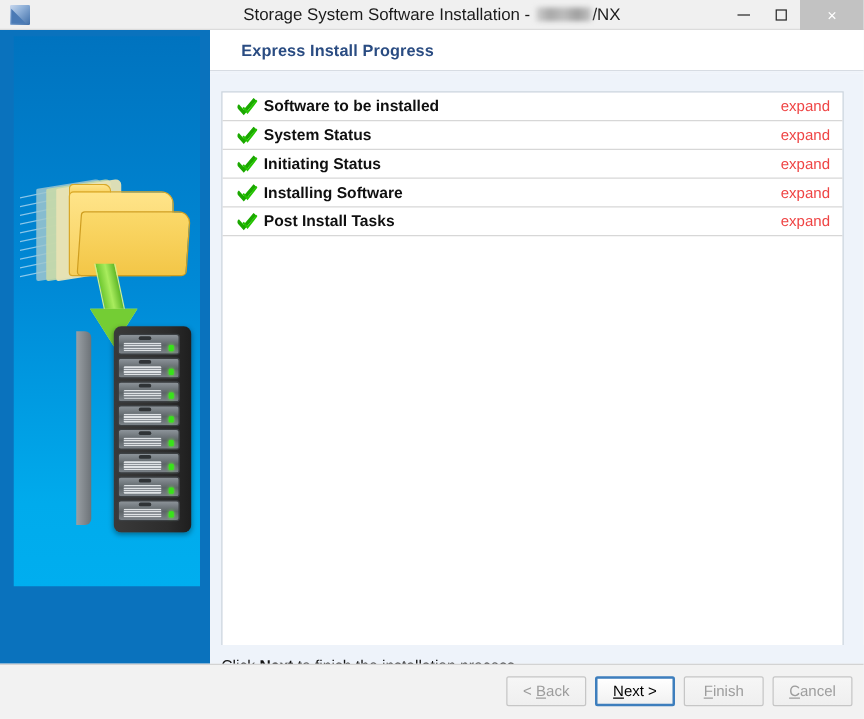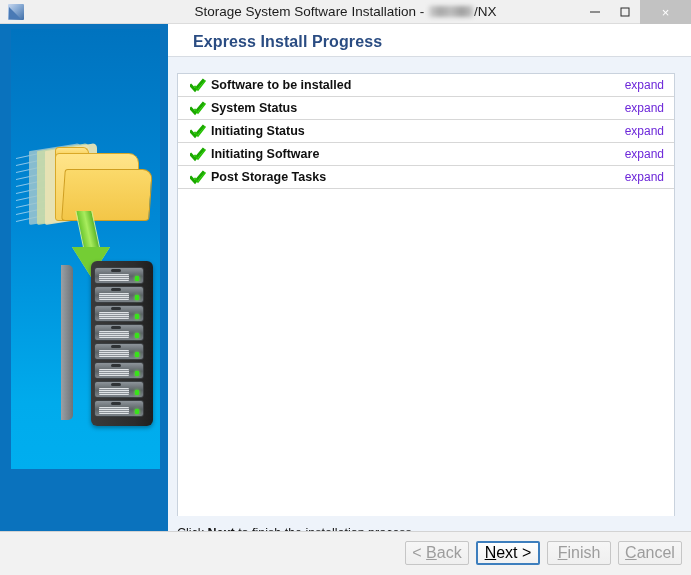--- a/index.html
+++ b/index.html
@@ -263,21 +263,21 @@
     left: 0; top: 0;
     width: 523px;
     height: 33px;
     background: #ffffff;
     border-bottom: 1px solid #d7dce3;
     box-sizing: border-box;
   }
   #page-title {
     position: absolute;
     left: 9px; top: 9px;
-    font-size: 16px;
+    font-size: 13px;
     font-weight: bold;
     color: #2a4c82;
     letter-spacing: .1px;
     padding-left: 16px;
   }
   #header-strip {
     position: absolute;
     left: 0; top: 33px;
     width: 523px;
     height: 2px;
@@ -319,21 +319,21 @@
     left: 33px; top: 4px;
     font-size: 12.5px;
     font-weight: bold;
     color: #101010;
     white-space: nowrap;
   }
   .expand-link {
     position: absolute;
     right: 10px; top: 4px;
     font-size: 12px;
-    color: #6d28d9;
+    color: #ef4444;
     cursor: pointer;
     white-space: nowrap;
     margin-left: 24px;
   }
 
   
   #instruction {
     position: absolute;
     left: 0; top: 492px;
     width: 523px;
@@ -361,21 +361,21 @@
   }
   #footer-inner {
     position: absolute;
     right: 9px; top: 9px;
     display: flex;
     gap: 7px;
   }
   .btn {
     width: 64px;
     height: 24px;
-    font-size: 16px;
+    font-size: 12px;
     font-family: "Liberation Sans", sans-serif;
     background: linear-gradient(180deg,#fbfbfb,#eeeeee);
     border: 1px solid #b5b5b5;
     border-radius: 2px;
     color: #1c1c1c;
     text-align: center;
     line-height: 22px;
     box-sizing: border-box;
     cursor: default;
     white-space: nowrap;
@@ -524,32 +524,32 @@
           <span class="expand-link">expand</span>
         </div>
 
         <div class="list-row">
           <span class="check">
             <svg width="16" height="15" viewBox="0 0 16 15">
                 <path d="M1 7.5 L5 12 L13 2.5" stroke="#1ba800" stroke-width="3" fill="none" stroke-linecap="square"></path>
                 <path d="M5 8.5 L8 12 L15 3" stroke="#24c400" stroke-width="1.6" fill="none" stroke-linecap="square"></path>
               </svg>
           </span>
-          <span class="row-label">Initiating Software</span>
+          <span class="row-label">Installing Software</span>
           <span class="expand-link">expand</span>
         </div>
 
         <div class="list-row">
           <span class="check">
             <svg width="16" height="15" viewBox="0 0 16 15">
                 <path d="M1 7.5 L5 12 L13 2.5" stroke="#1ba800" stroke-width="3" fill="none" stroke-linecap="square"></path>
                 <path d="M5 8.5 L8 12 L15 3" stroke="#24c400" stroke-width="1.6" fill="none" stroke-linecap="square"></path>
               </svg>
           </span>
-          <span class="row-label">Post Storage Tasks</span>
+          <span class="row-label">Post Install Tasks</span>
           <span class="expand-link">expand</span>
         </div>
 
       </div>
 
       <div id="instruction">
         <div id="instruction-text"><span>Click </span><b>Next</b><span> to finish the installation process.</span></div>
       </div>
     </div>
 

